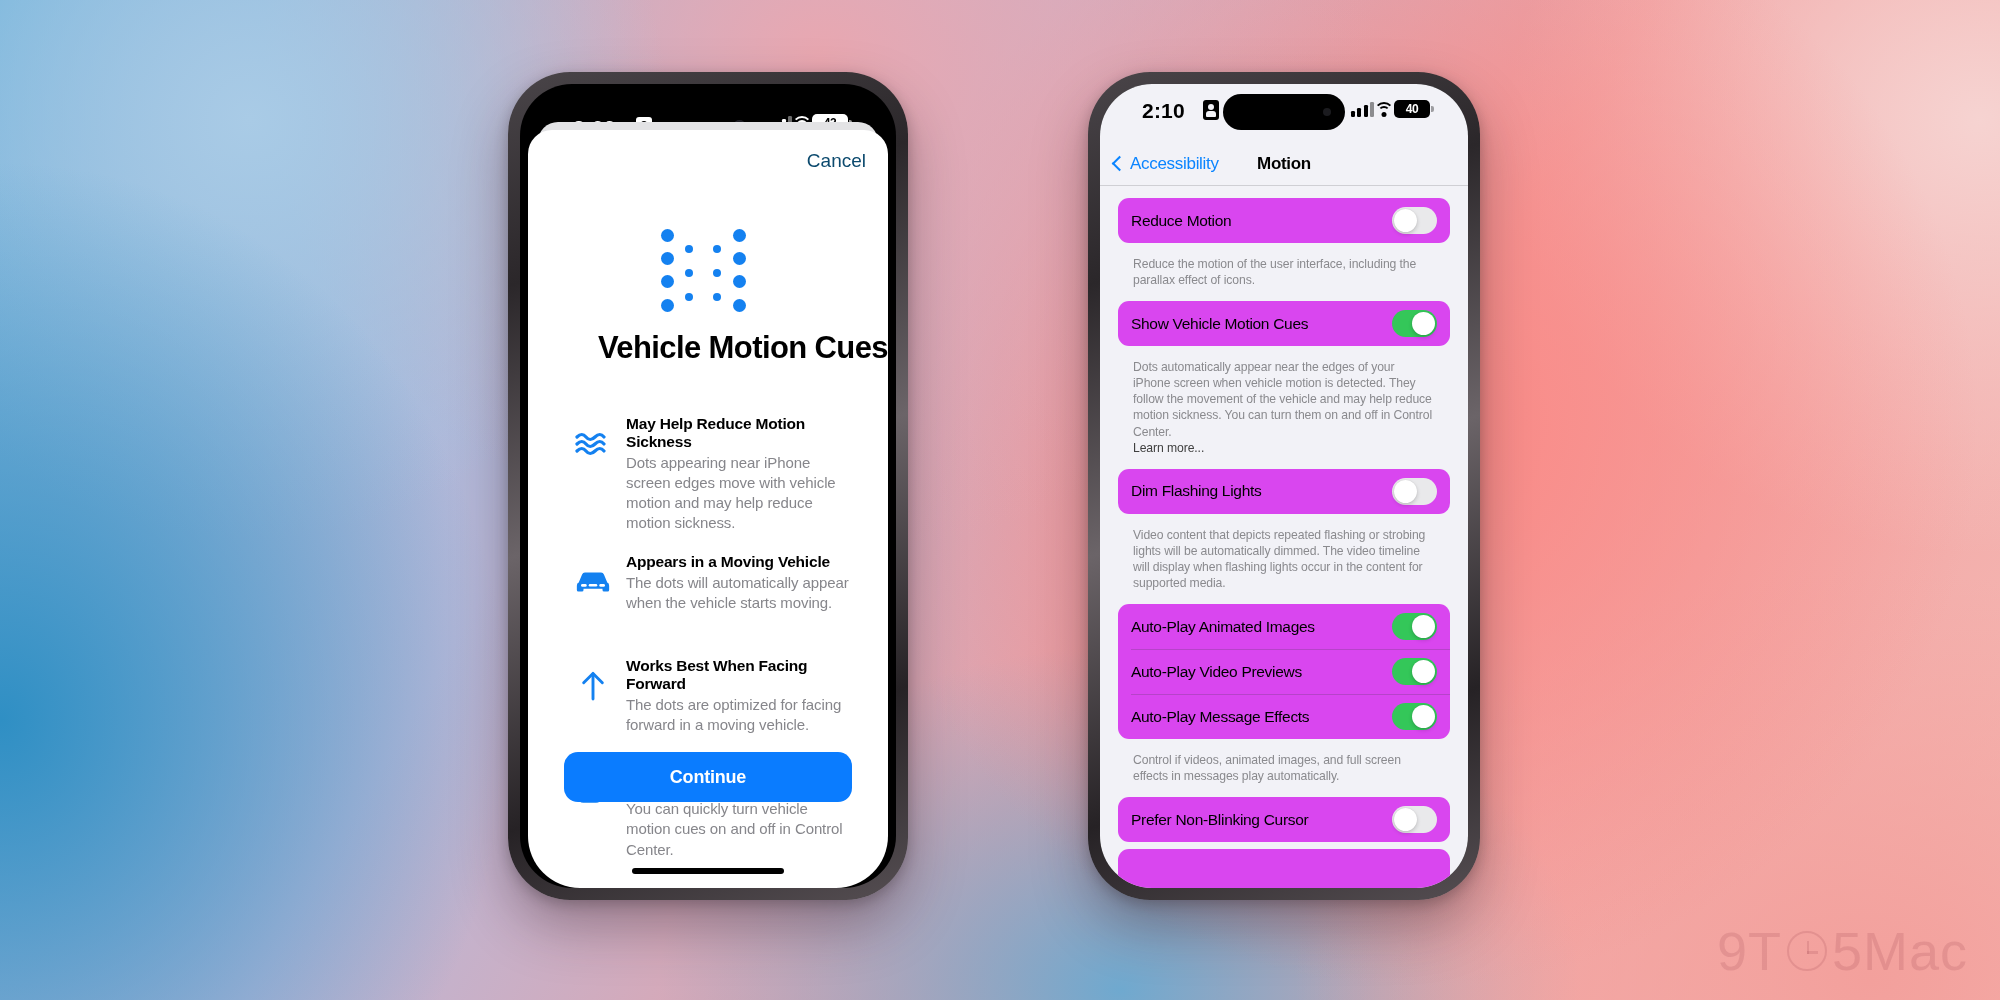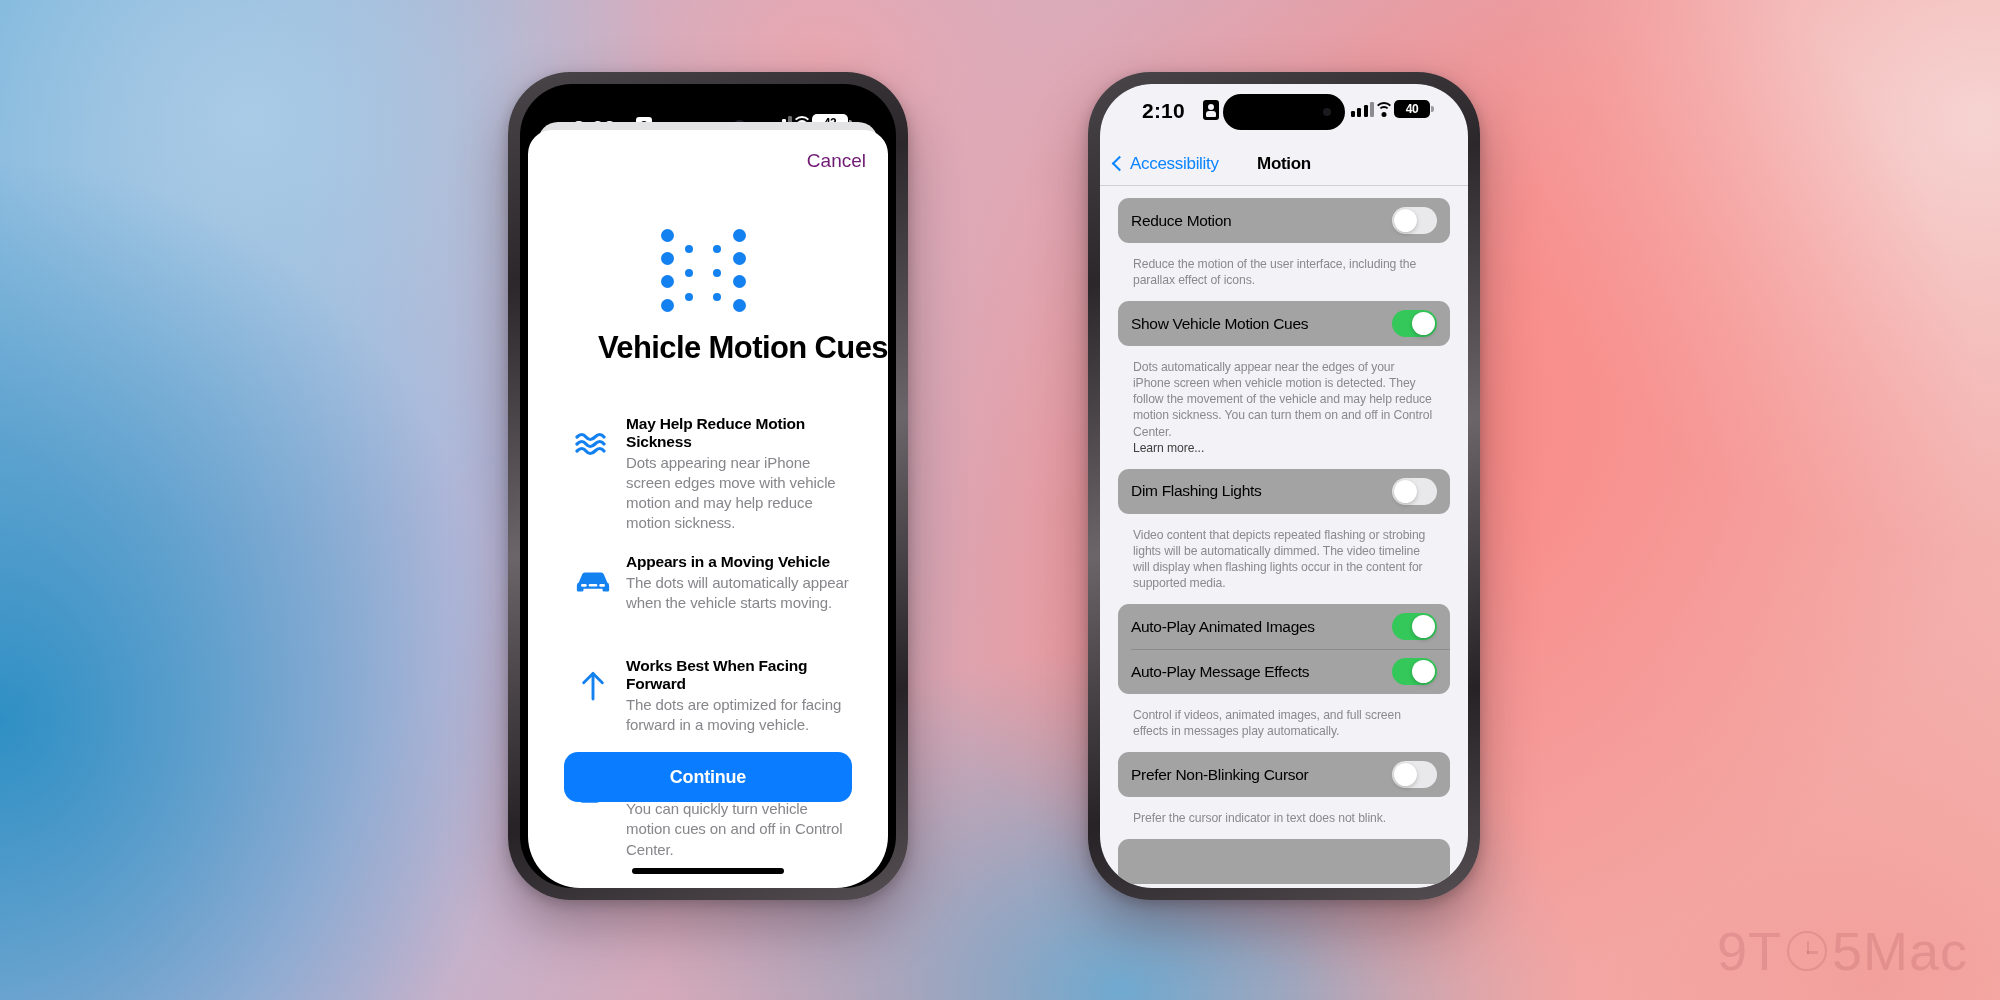--- a/index.html
+++ b/index.html
@@ -110,21 +110,21 @@
   .sheet {
     position: absolute; left: 8px; right: 8px; top: 46px; bottom: 0;
     background: #fff; border-radius: 24px 24px 52px 52px;
   }
   .sheet-peek {
     position: absolute; left: 18px; right: 18px; top: 38px; height: 26px;
     background: #e3e3e5; border-radius: 20px 20px 0 0;
   }
   .cancel {
     position: absolute; right: 22px; top: 20px;
-    font-size: 19px; color: #701a75; font-weight: 400;
+    font-size: 19px; color: #0c4a6e; font-weight: 400;
   }
 
   .hero-dots {
     position: absolute; left: 50%; top: 95px; transform: translateX(-50%);
     width: 110px; height: 92px;
   }
   .hero-dots b {
     position: absolute; display: block; border-radius: 50%; background: #1481f0;
   }
 
@@ -204,21 +204,21 @@
   }
   .chev { width: 11px; height: 11px; border-left: 2.4px solid currentColor; border-bottom: 2.4px solid currentColor; transform: rotate(45deg); margin-top: -1px; }
   .nav-title {
     position: absolute; left: 0; right: 0; text-align: center;
     font-size: 17px; font-weight: 700; color: #000; letter-spacing: -.3px;
     pointer-events: none;
   }
 
   .settings-body { padding: 12px 18px 0 18px; }
   .group {
-    background: #a3a3a3; border-radius: 11px; overflow: hidden;
+    background: #d946ef; border-radius: 11px; overflow: hidden;
     margin-bottom: 7px;
   }
   .row {
     position: relative; display: flex; align-items: center;
     height: 45px; padding: 0 13px;
   }
   .row + .row::before {
     content: ""; position: absolute; left: 13px; right: 0; top: 0;
     height: 0.5px; background: rgba(60,60,67,.22);
   }
@@ -441,36 +441,41 @@
             </div>
             <div class="footnote"><span>Video content that depicts repeated flashing or strobing lights will be automatically dimmed. The video timeline will display when flashing lights occur in the content for supported media.</span></div>
             <div class="group">
               <div class="row">
                 <div class="row-label">Auto-Play Animated Images</div>
                 <div class="toggle on">
                   <div class="knob"></div>
                 </div>
               </div>
               <div class="row">
+                <div class="row-label">Auto-Play Video Previews</div>
+                <div class="toggle on">
+                  <div class="knob"></div>
+                </div>
+              </div>
+              <div class="row">
                 <div class="row-label">Auto-Play Message Effects</div>
                 <div class="toggle on">
                   <div class="knob"></div>
                 </div>
               </div>
             </div>
             <div class="footnote"><span>Control if videos, animated images, and full screen effects in messages play automatically.</span></div>
             <div class="group">
               <div class="row">
                 <div class="row-label">Prefer Non-Blinking Cursor</div>
                 <div class="toggle">
                   <div class="knob"></div>
                 </div>
               </div>
             </div>
-            <div class="footnote"><span>Prefer the cursor indicator in text does not blink.</span></div>
             <div class="group">
               <div class="row"></div>
             </div>
           </div>
       </div>
     </div>
   </div>
 
   <div id="watermark">
     <span>9T</span>

